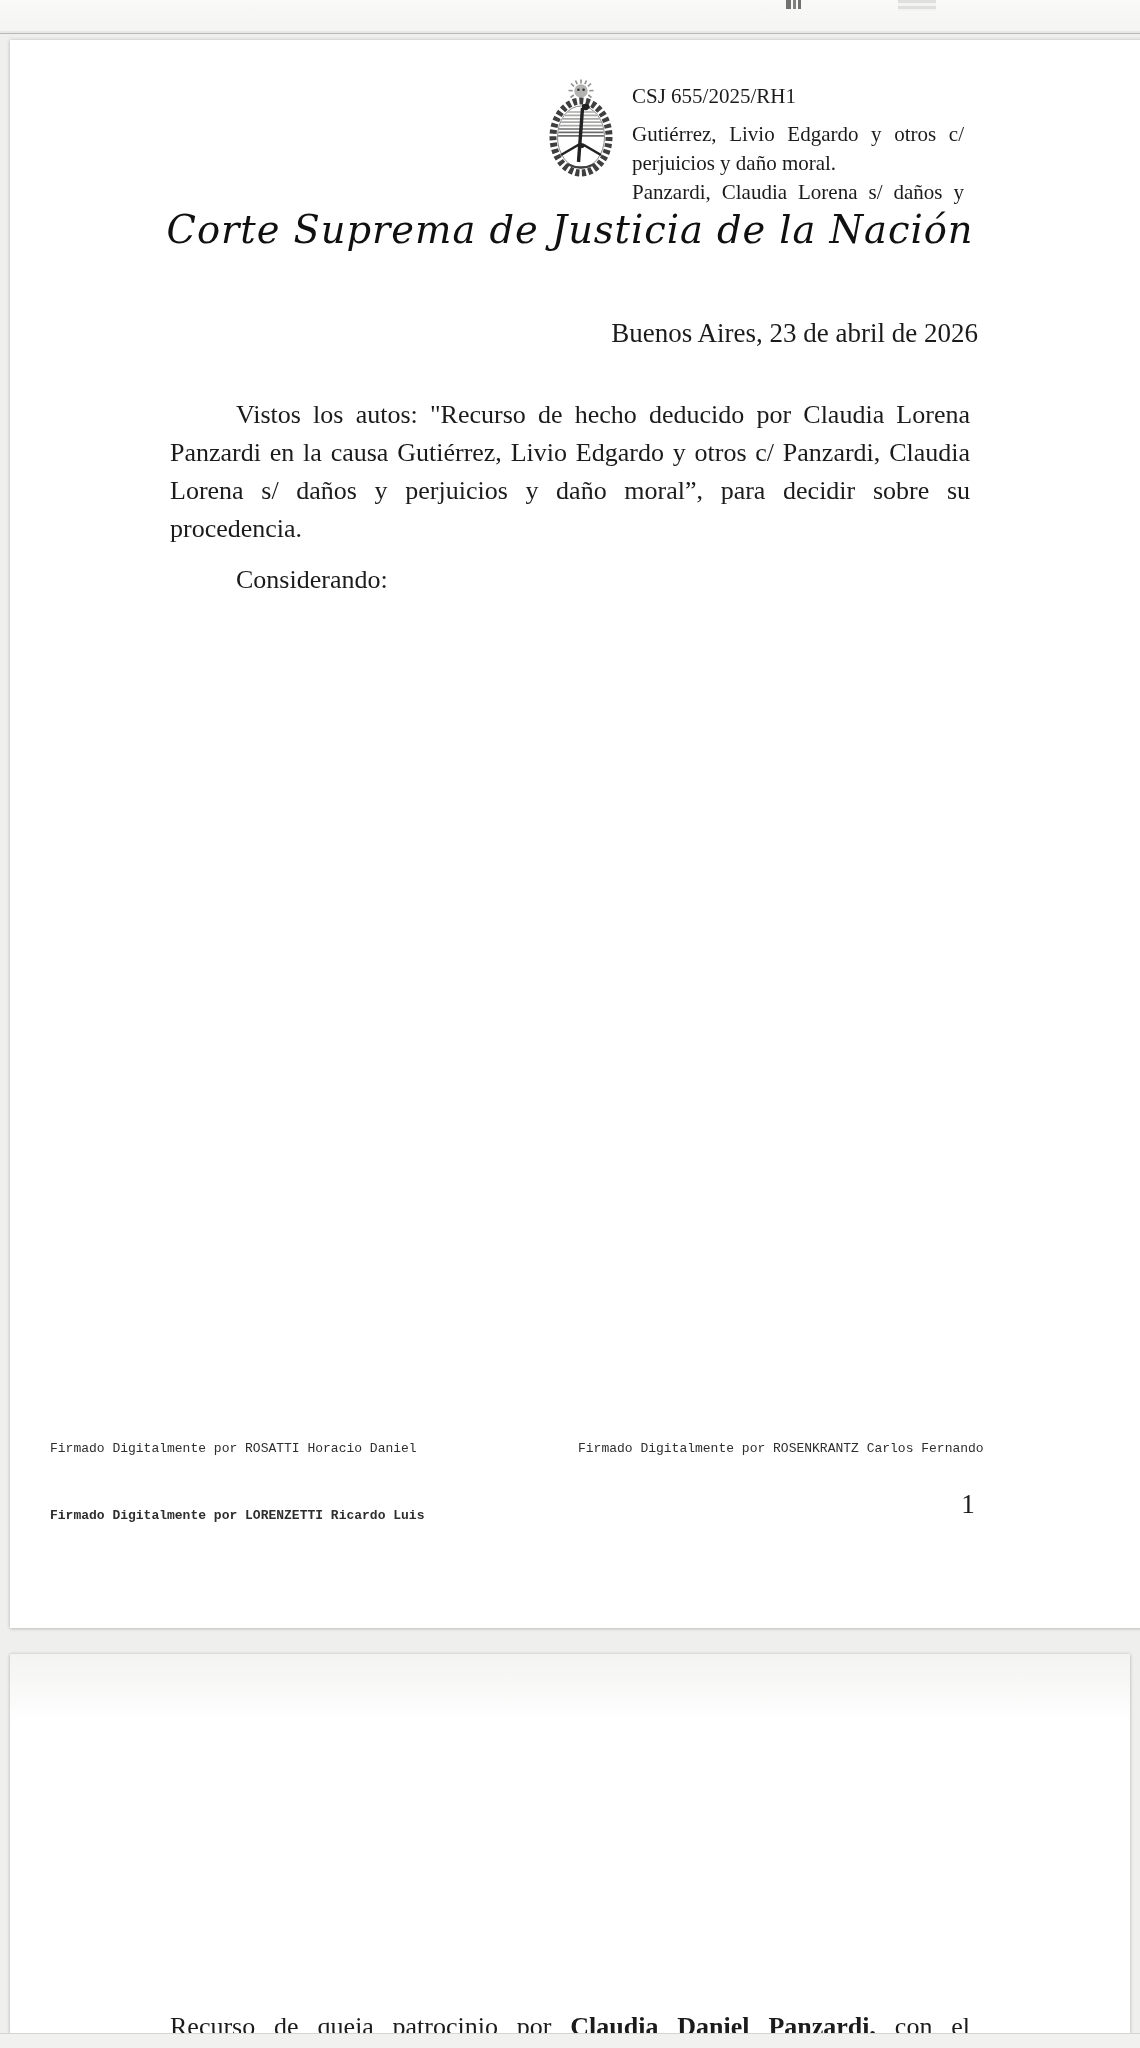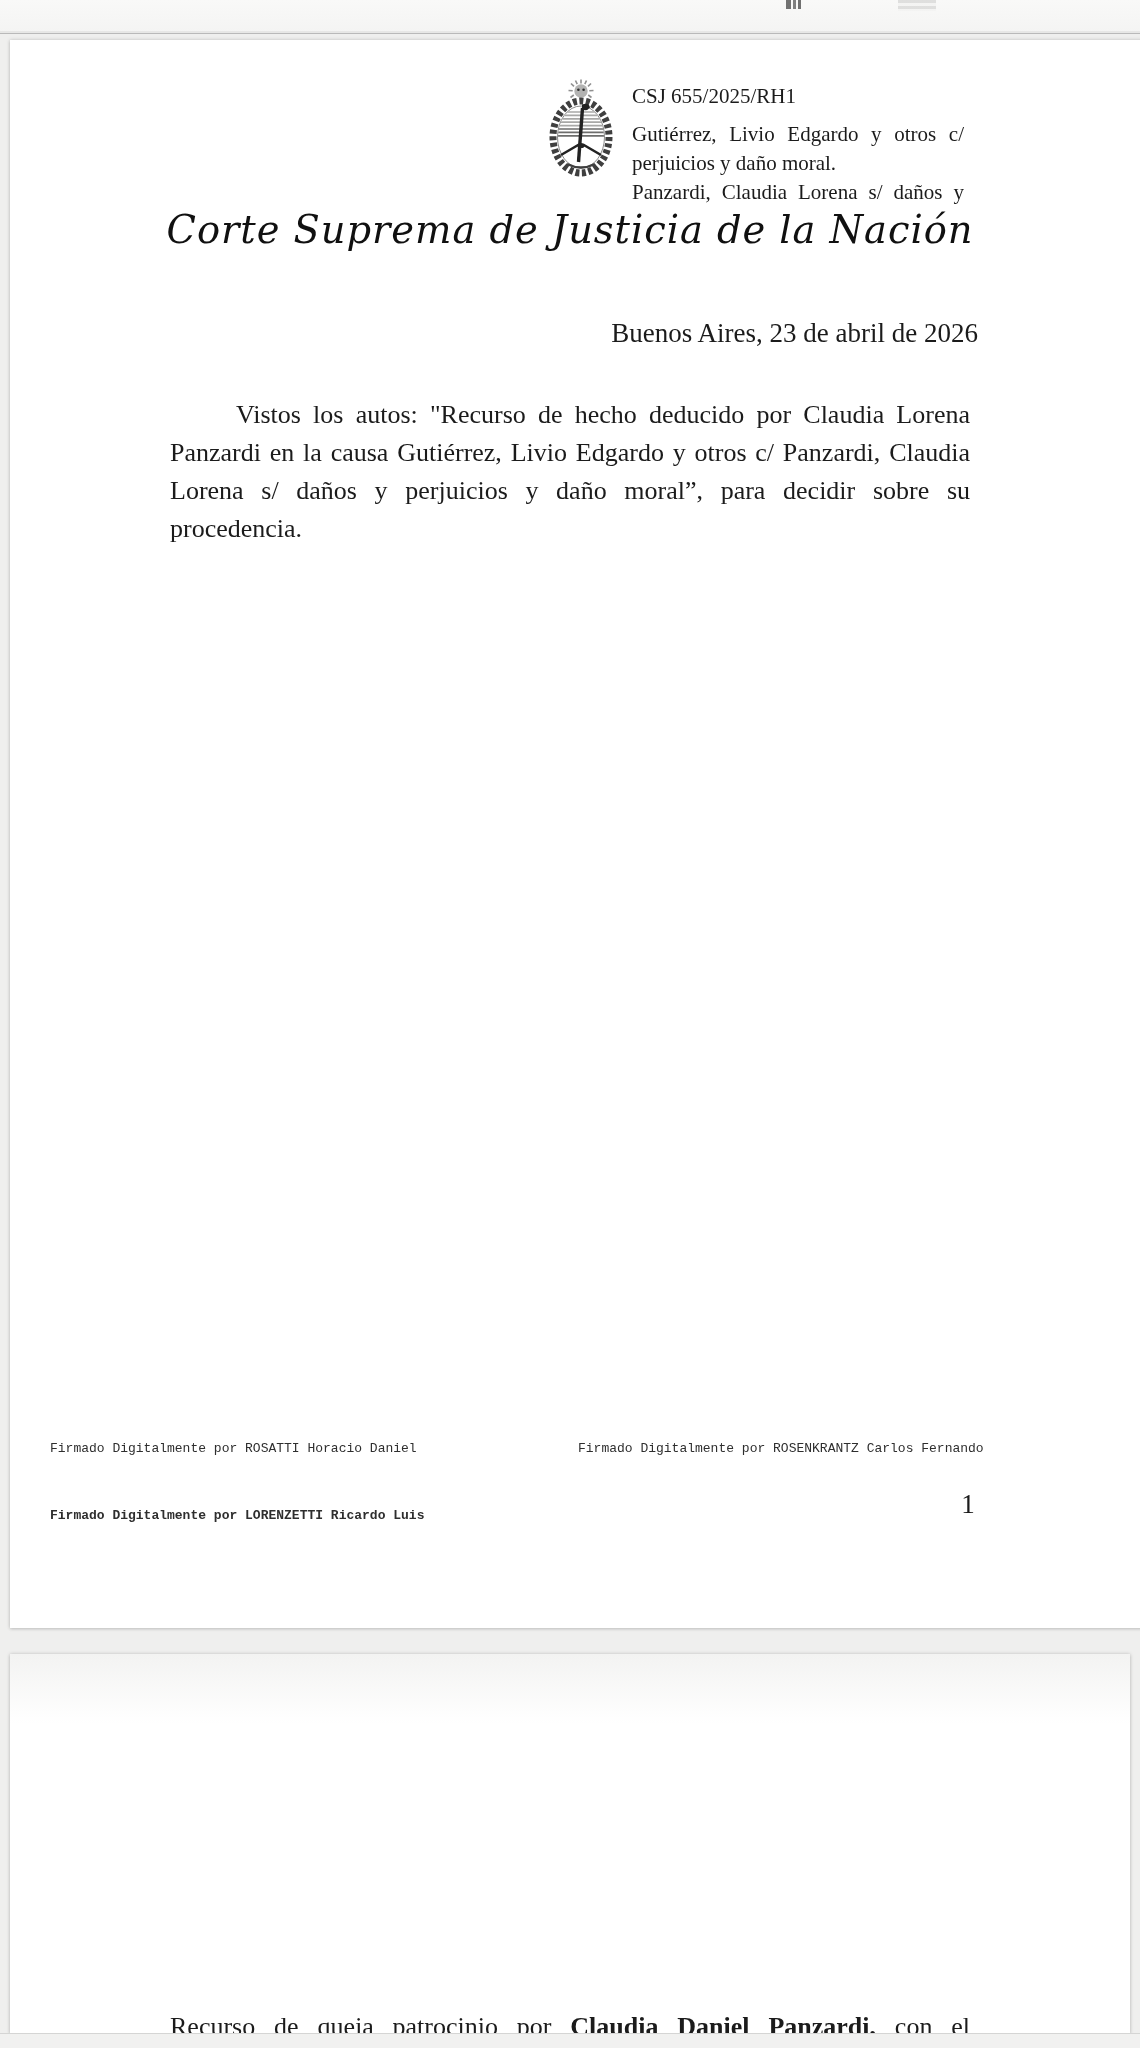--- a/index.html
+++ b/index.html
@@ -171,20 +171,21 @@
     <div class="caption-line">perjuicios y daño moral.</div>
     <div class="caption-line caption-just">Panzardi, Claudia Lorena s/ daños y</div>
   </div>
 
   <div class="court-title">Corte Suprema de Justicia de la Nación</div>
 
   <div class="dateline">Buenos Aires, 23 de abril de 2026</div>
 
   <div class="body-text">
     <p class="indent-1">Vistos los autos: "Recurso de hecho deducido por Claudia Lorena Panzardi en la causa Gutiérrez, Livio Edgardo y otros c/ Panzardi, Claudia Lorena s/ daños y perjuicios y daño moral”, para decidir sobre su procedencia.</p>
+    <p class="indent-1">Considerando:</p>
   </div>
 
   <div class="sig sig-1">Firmado Digitalmente por ROSATTI Horacio Daniel</div>
   <div class="sig sig-2">Firmado Digitalmente por ROSENKRANTZ Carlos Fernando</div>
   <div class="sig sig-3">Firmado Digitalmente por LORENZETTI Ricardo Luis</div>
 
   <div class="page-number">1</div>
 </div>
 
 <div class="doc-page page-2">

